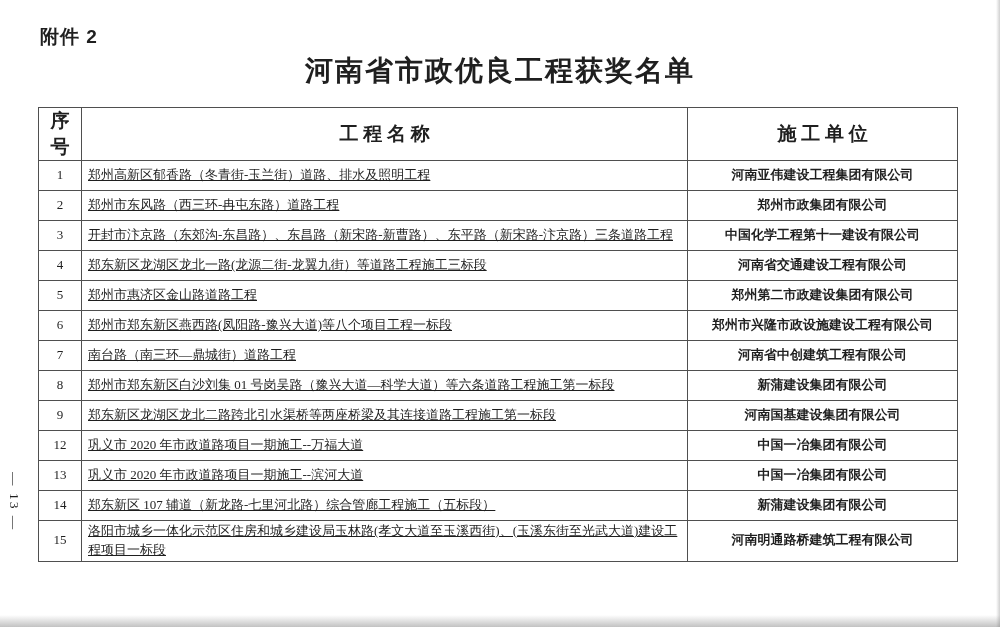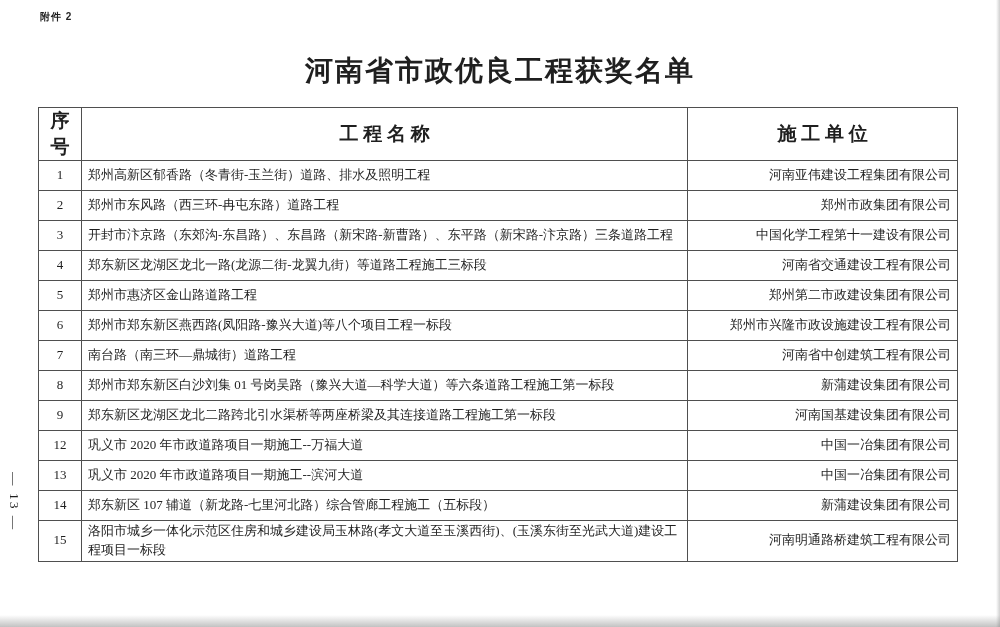--- a/index.html
+++ b/index.html
@@ -13,25 +13,25 @@
     color: #1f1f1f;
   }
   .page {
     position: relative;
     width: 1000px;
     height: 627px;
     background: #ffffff;
   }
   .attachment {
     position: absolute;
-    top: 10px;
+    top: 24px;
     left: 40px;
     font-family: "Liberation Sans", "DejaVu Sans", sans-serif;
     font-weight: bold;
-    font-size: 10px;
+    font-size: 19px;
     letter-spacing: 1px;
   }
   .title {
     position: absolute;
     top: 52px;
     left: 0;
     width: 1000px;
     text-align: center;
     font-family: "Liberation Sans", "DejaVu Sans", sans-serif;
     font-weight: bold;
@@ -62,22 +62,22 @@
     text-align: center;
     padding: 0 4px;
   }
   table.awards td {
     height: 27px;
     font-size: 13px;
     line-height: 1.45;
     padding: 1px 6px;
   }
   td.c-num { text-align: center; padding: 1px 2px; }
-  td.c-proj { text-align: left; }
-  td.c-unit { text-align: right; padding-left: 8px; }
+  td.c-proj { text-align: left; text-decoration: underline; }
+  td.c-unit { text-align: center; padding-left: 8px; font-weight: bold; }
   .page-number {
     position: absolute;
     top: 472px;
     left: 22px;
     font-size: 13.5px;
     letter-spacing: 2px;
     white-space: nowrap;
     transform: rotate(90deg);
     transform-origin: left top;
   }

